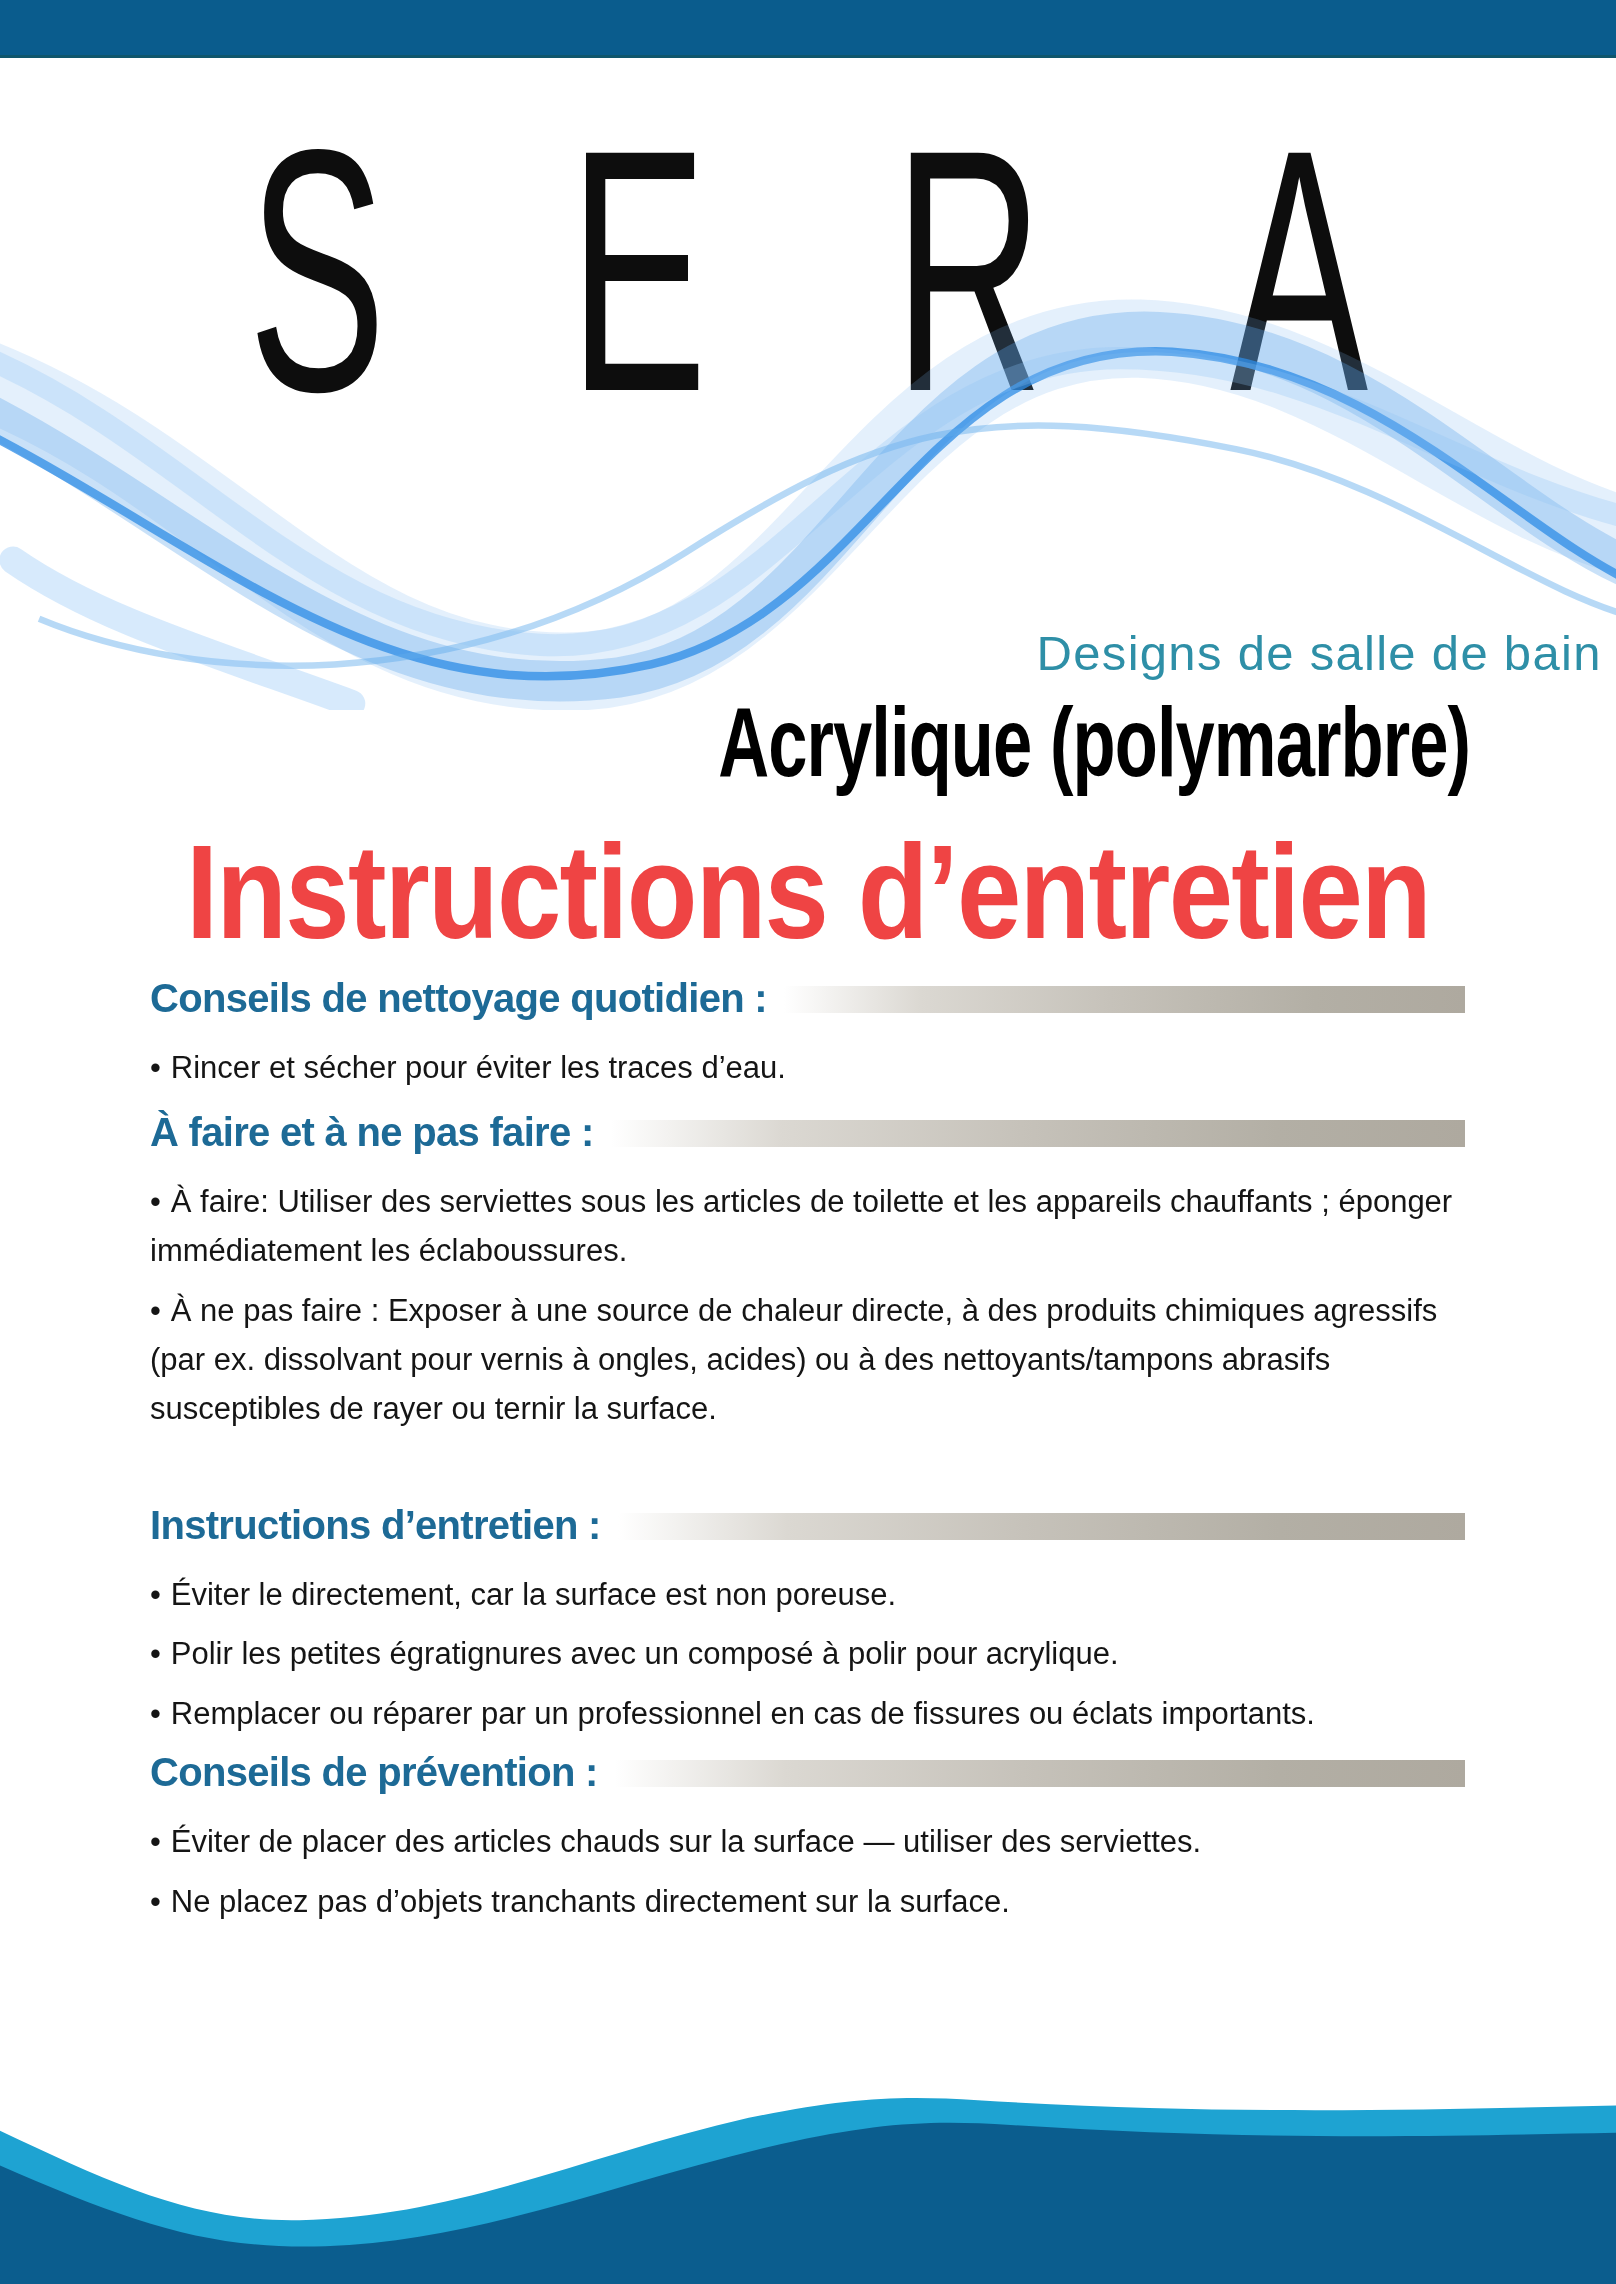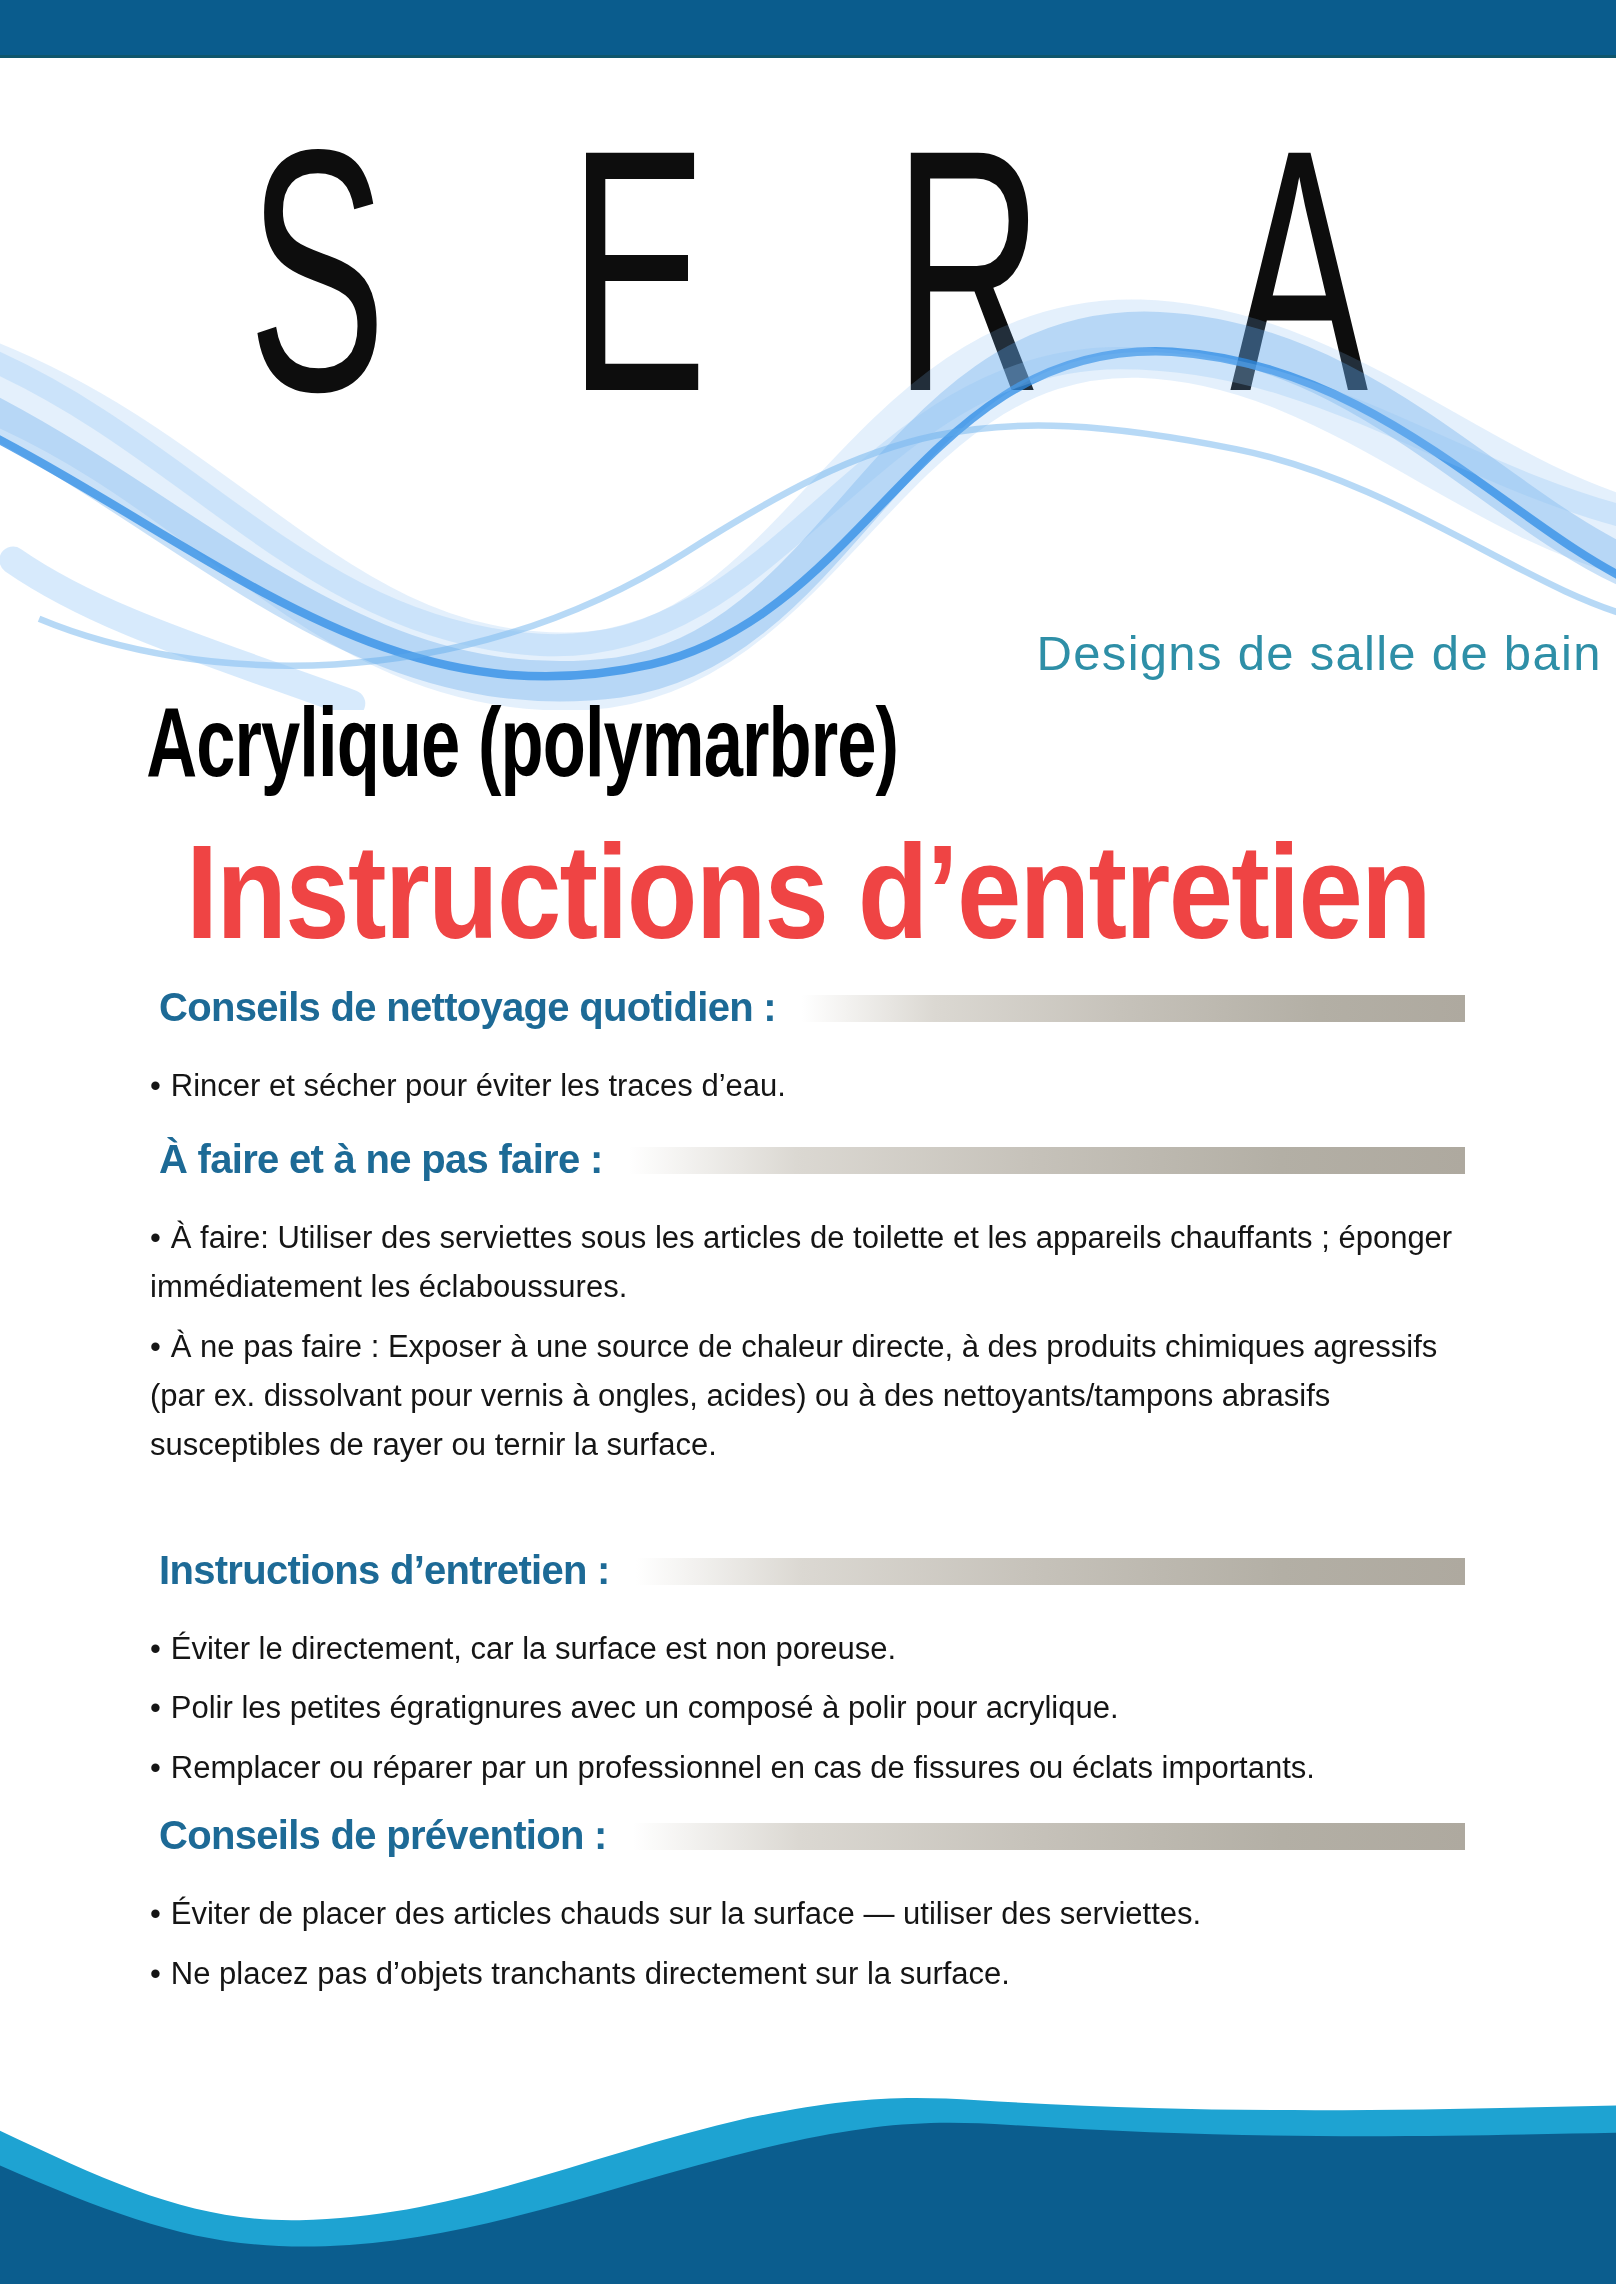--- a/index.html
+++ b/index.html
@@ -25,36 +25,36 @@
   .logo span{display:inline-block;transform:scaleX(.60);}
   
   .brand-wave{position:absolute;left:0;top:280px;width:1616px;height:430px;}
   
   .tagline{
     position:absolute;right:14.3px;top:629px;
     font-size:49px;line-height:1;color:#2e8fa7;letter-spacing:1.3px;
   }
   
   .subtitle{
-    position:absolute;left:0;top:689px;width:100%;text-align:left;
+    position:absolute;left:0;top:689px;width:100%;text-align:right;
     font-size:98px;line-height:1.1;font-weight:700;color:#000;
   }
   .subtitle .squeeze{display:inline-block;transform:scaleX(.72);letter-spacing:-1.3px;}
   
   .big-title{
     position:absolute;left:0;top:826px;width:100%;text-align:center;
     font-size:133px;line-height:1;font-weight:700;color:#ef4444;
   }
   .big-title .squeeze{display:inline-block;transform:scaleX(.87);letter-spacing:-2px;}
   
   .content{position:absolute;left:150px;right:151px;top:975px;}
   .sec{margin:0;}
   .sec-head{display:flex;align-items:center;gap:17px;margin:0 0 23.4px 0;}
   .sec-head h2{
-    margin:9px;font-size:40px;line-height:1.15;font-weight:700;
+    margin:0;font-size:40px;line-height:1.15;font-weight:700;
     color:#1d6a96;letter-spacing:-0.7px;white-space:nowrap;
   }
   .head-bar{
     flex:1;height:27px;margin-top:3.9px;
     background:linear-gradient(90deg, rgba(233,231,226,0) 0%, #dbd8d2 20%,
                #c6c2ba 48%, #b3afa5 78%, #aea99f 100%);
   }
   .sec p{margin:0 0 10.4px 0;font-size:31px;line-height:1.58;color:#151515;}
   .sec p .mark{margin-right:.32em;}
   .sec.s2{margin-top:15.6px;}

